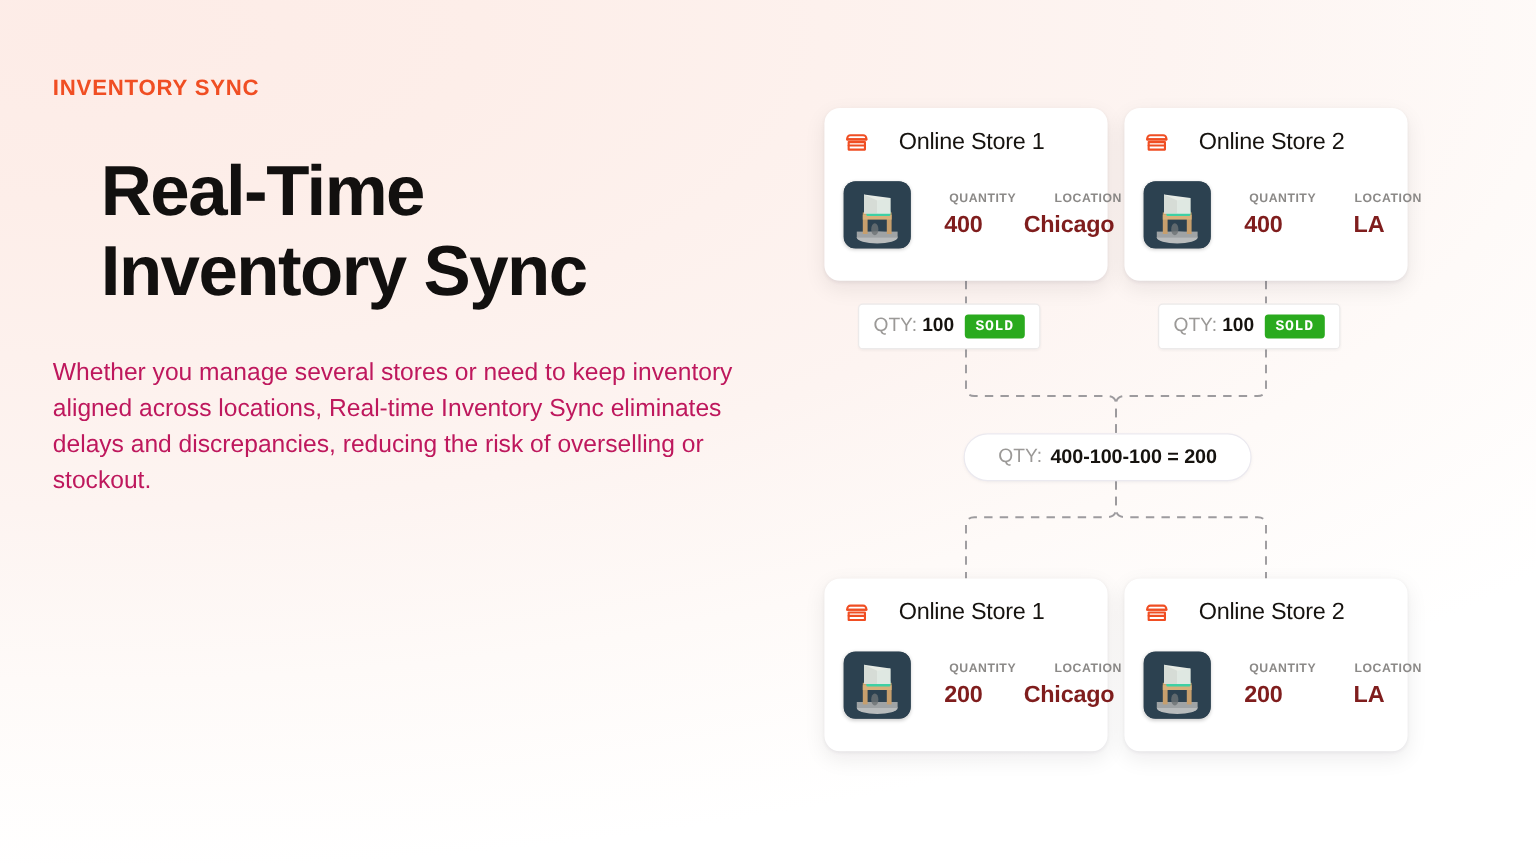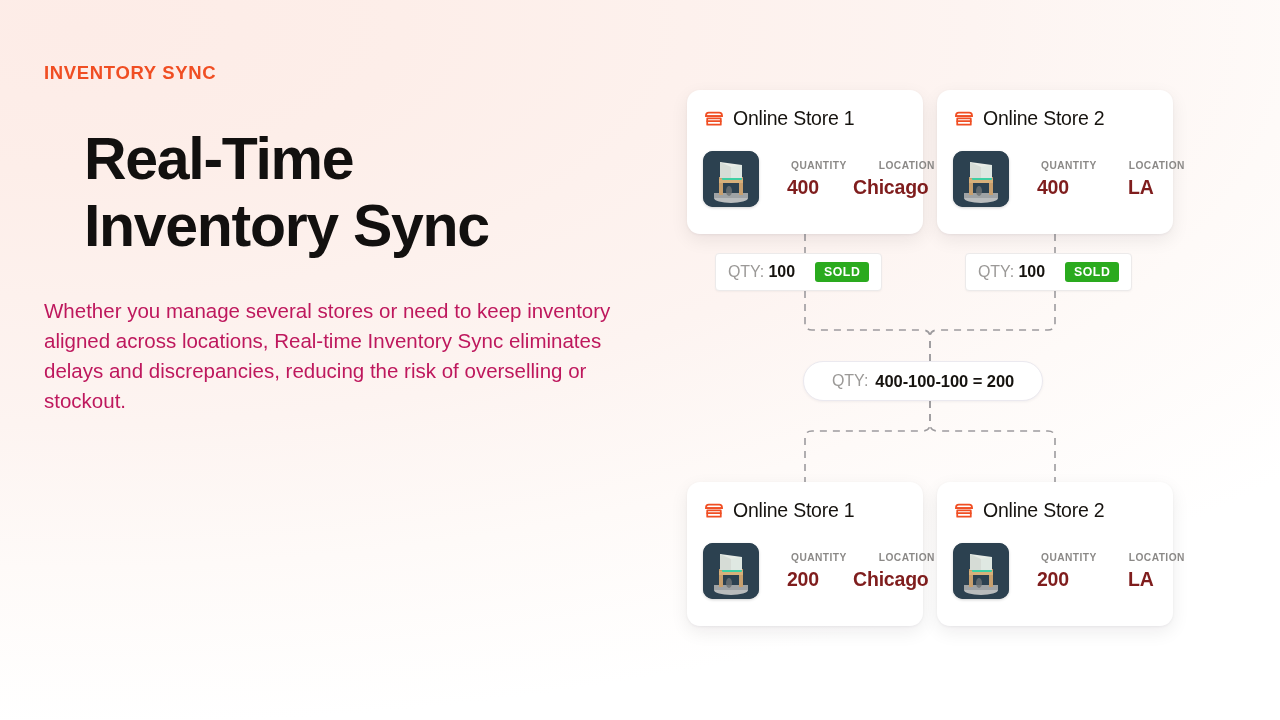--- a/index.html
+++ b/index.html
@@ -98,21 +98,21 @@
   }
 
   .card-tl { left: 17px;  top: 10px;  }
   .card-tr { left: 267px; top: 10px;  }
   .card-bl { left: 17px;  top: 402px; }
   .card-br { left: 267px; top: 402px; }
 
   .card-head {
     display: flex;
     align-items: center;
-    gap: 8px;
+    gap: 24px;
     height: 26px;
   }
 
   .shop-icon { width: 22px; height: 22px; display: block; flex: 0 0 auto; }
 
   .card-title {
     font-size: 19.5px;
     letter-spacing: -0.012em;
     color: #16130f;
     line-height: 1;
@@ -163,21 +163,21 @@
 
   
   .qty-box {
     position: absolute;
     height: 38px;
     background: #ffffff;
     border: 1px solid #eceaea;
     border-radius: 4px;
     display: flex;
     align-items: center;
-    gap: 20px;
+    gap: 9px;
     padding: 0 12px;
     z-index: 4;
     box-shadow: 0 1px 2px rgba(24,20,30,0.04);
   }
   .qty-left  { left: 45px;  top: 173px; }
   .qty-right { left: 295px; top: 173px; }
 
   .qty-text {
     font-size: 16px;
     color: #9b9997;
@@ -188,20 +188,21 @@
 
   .sold-badge {
     background: #2aaa1e;
     color: #ffffff;
     font-size: 12.3px;
     font-weight: bold;
     letter-spacing: 0.045em;
     padding: 4px 9px 4px 9px;
     border-radius: 3px;
     line-height: 1.05;
+    font-family: Liberation Mono, monospace;
   }
 
   
   #formula-pill {
     position: absolute;
     left: 133px;
     top: 281px;
     width: 240px;
     height: 40px;
     background: #ffffff;

